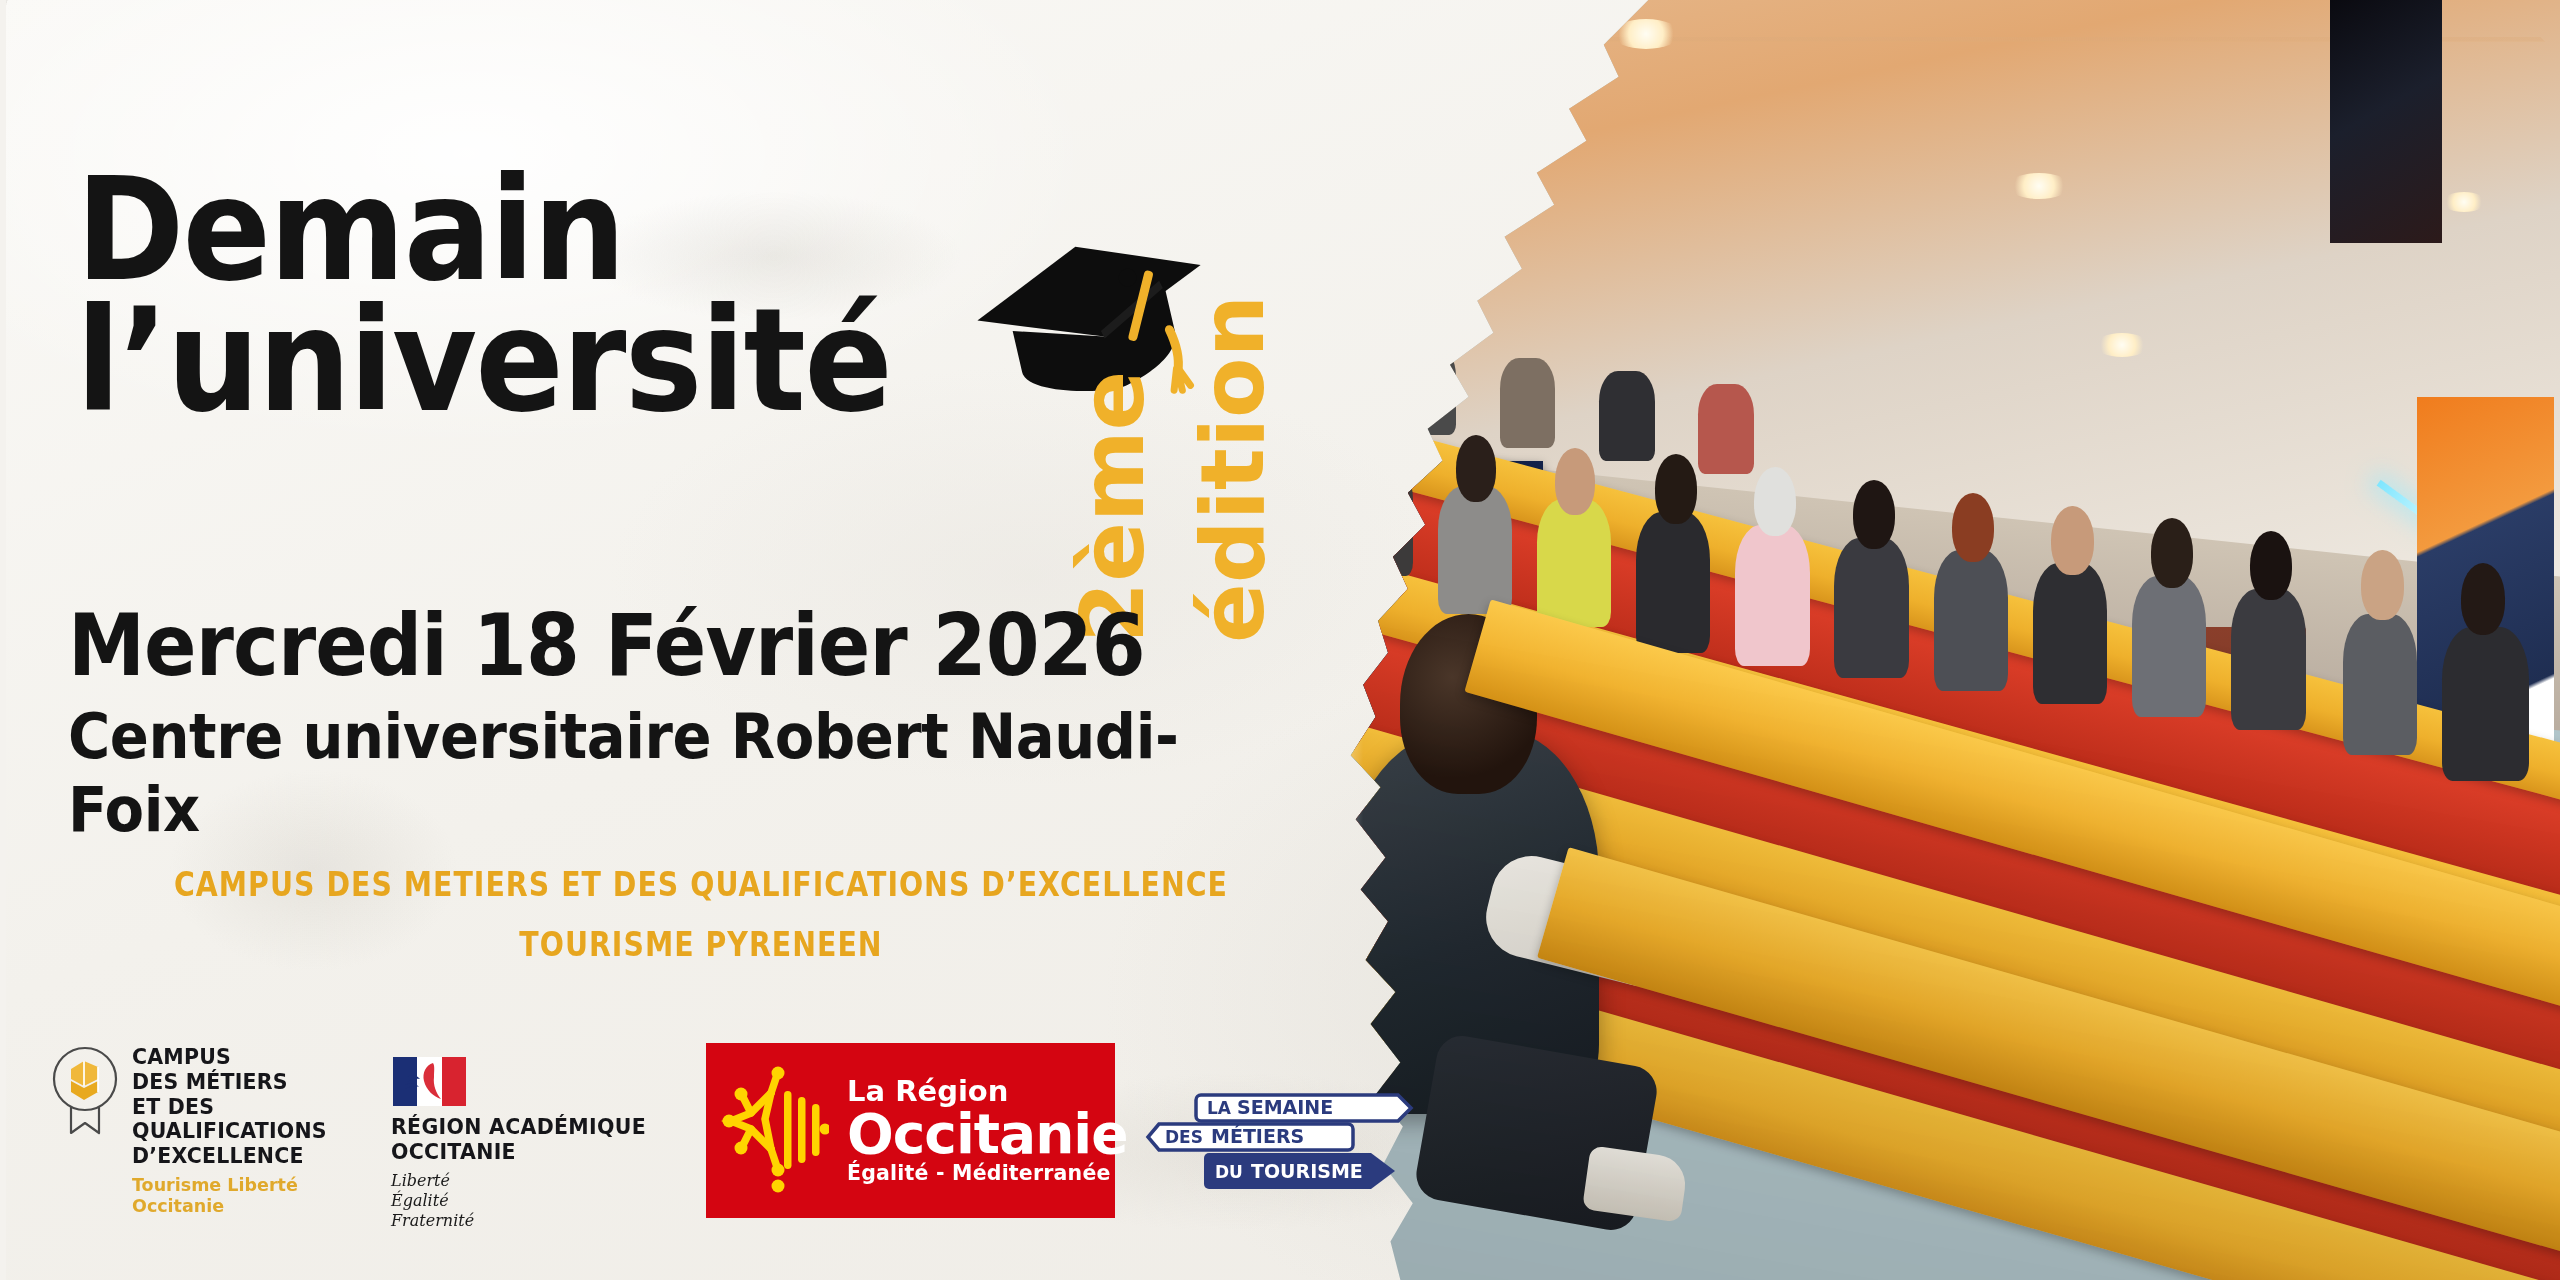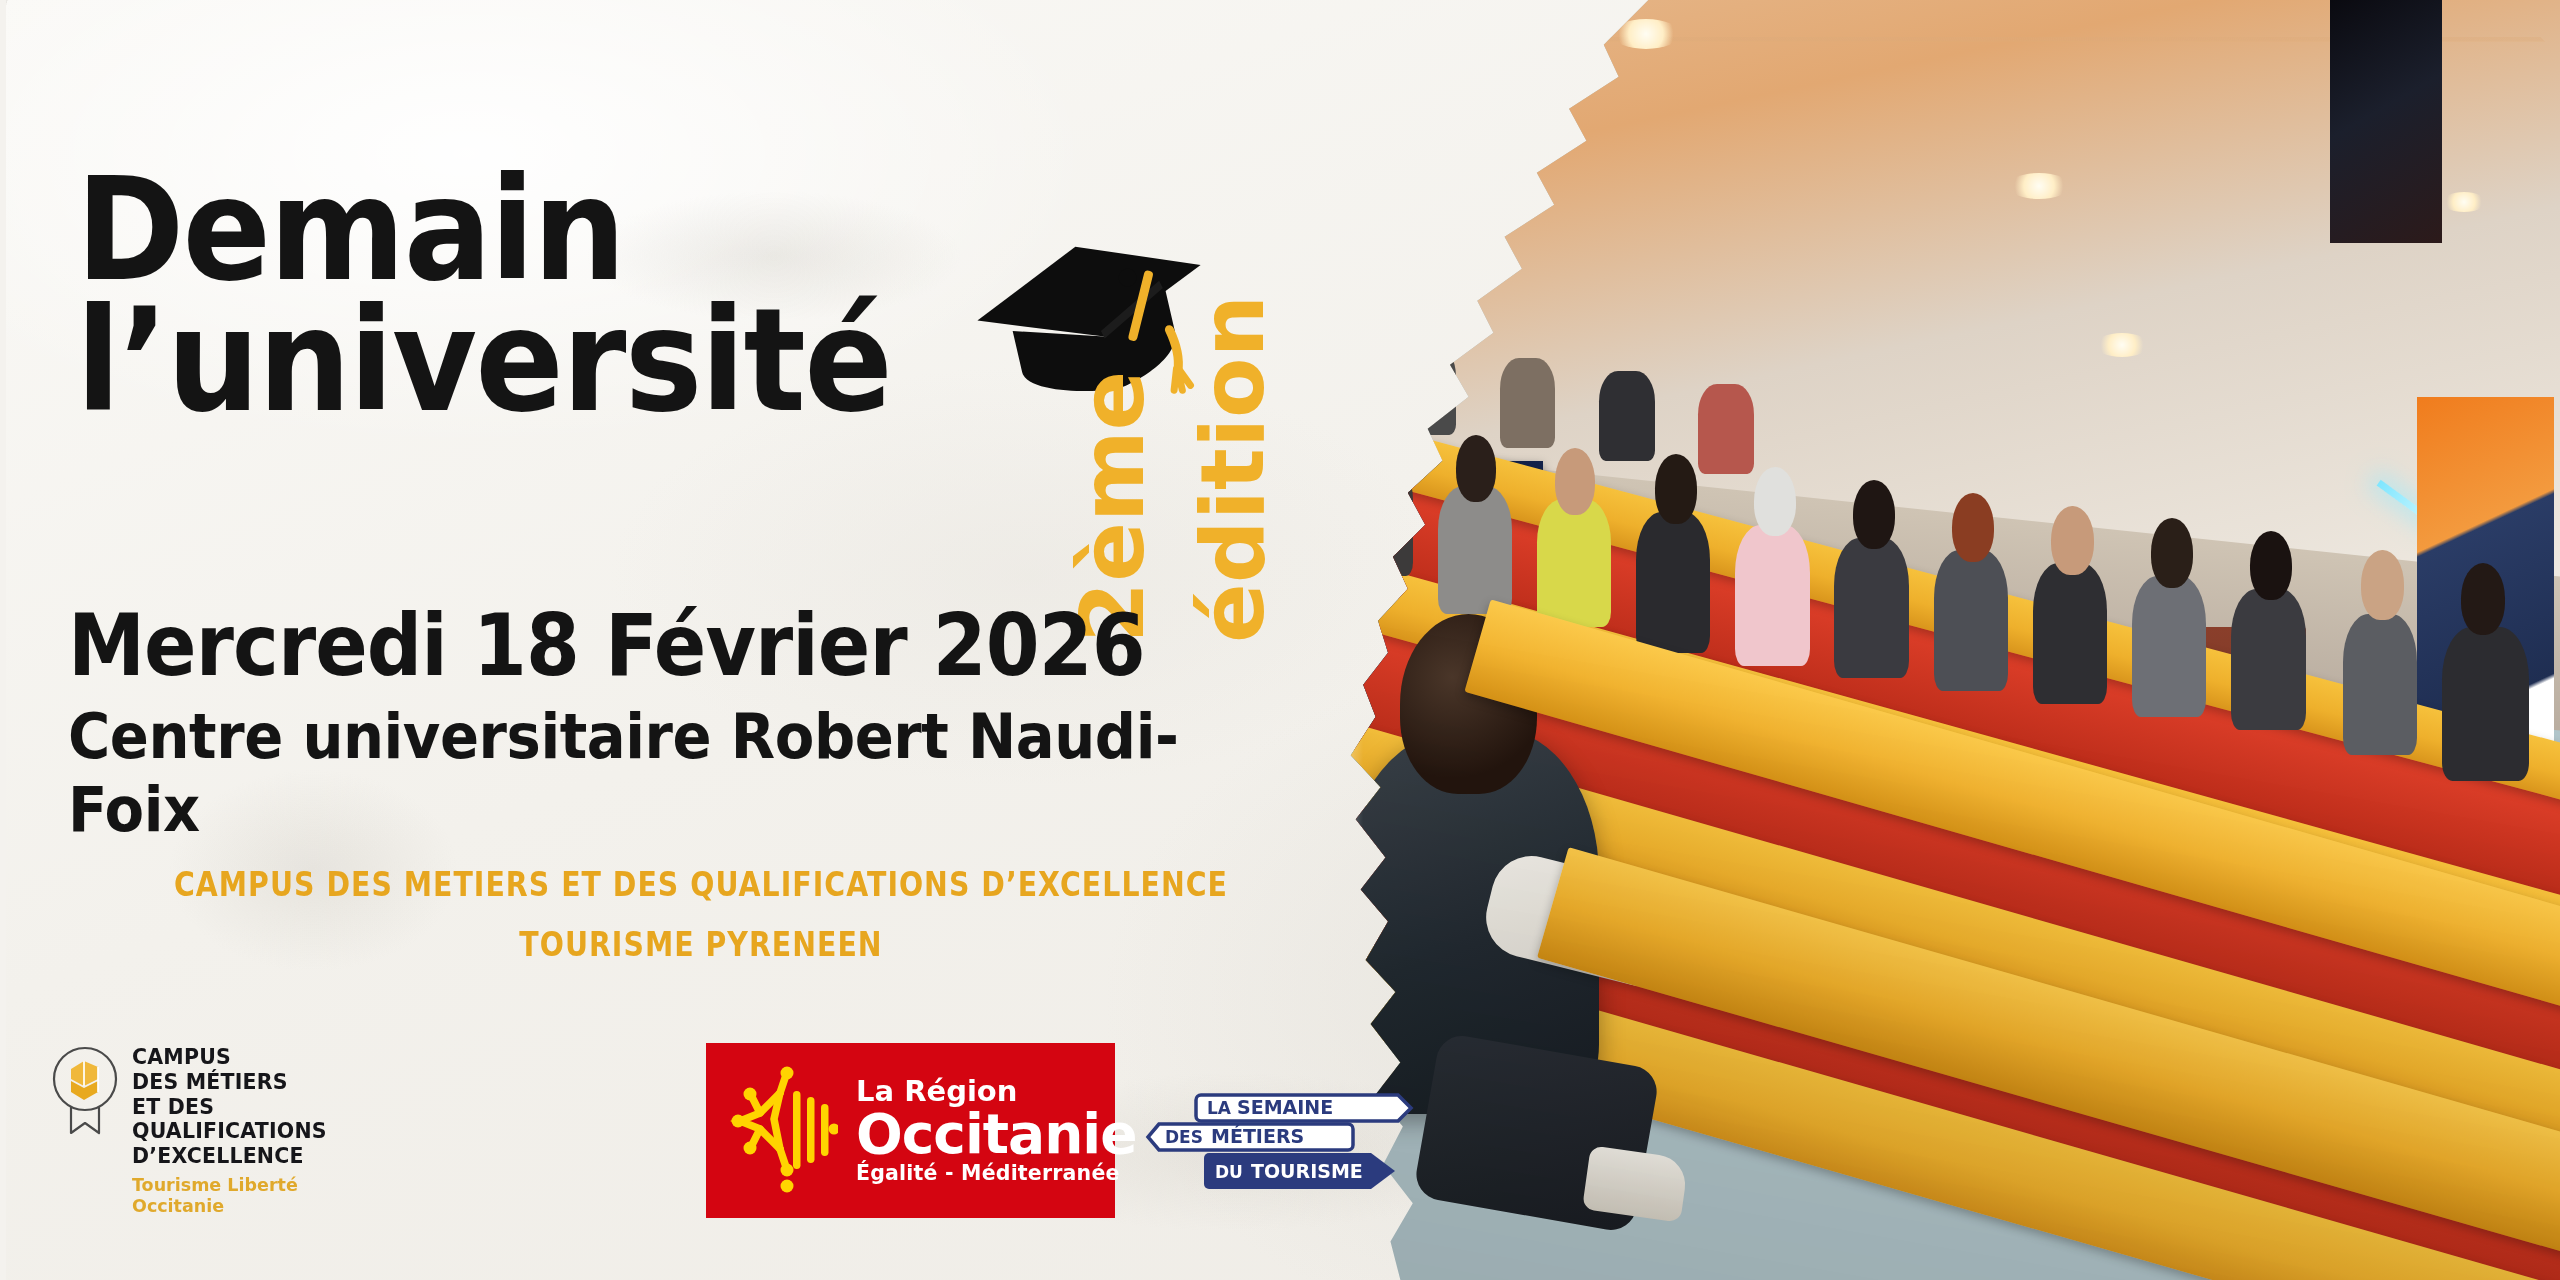--- a/index.html
+++ b/index.html
@@ -96,21 +96,21 @@
   
   .racad{left:340px;top:22px;}
   .flag{width:73px;height:49px;display:block;margin-bottom:9px;margin-left:2px;}
   .racad-txt{font-family:"DejaVu Sans", sans-serif;font-weight:bold;
              font-size:20.5px;line-height:1.22;color:#16161a;letter-spacing:.3px;}
   .devise{font-family:"DejaVu Serif", serif;font-style:italic;
           font-size:16px;line-height:1.26;color:#1a1a1a;margin-top:6px;}
 
   
   .occ{left:655px;top:8px;width:409px;height:175px;background:#d40511;
-       display:flex;align-items:center;padding:0 24px;box-sizing:border-box;gap:18px;}
+       display:flex;align-items:center;padding:0 15px;box-sizing:border-box;gap:18px;}
   .occ-cross{width:108px;height:135px;flex:0 0 auto;}
   .occ-txt{color:#fff;font-family:"DejaVu Sans", sans-serif;}
   .occ-l1{font-size:29px;font-weight:bold;line-height:1;}
   .occ-l2{font-size:55px;font-weight:bold;line-height:1.02;letter-spacing:-1px;}
   .occ-l3{font-size:20.5px;font-weight:bold;line-height:1.1;letter-spacing:.2px;}
 
   
   .sem{left:1092px;top:56px;width:275px;height:100px;}
 
   
@@ -336,20 +336,39 @@
             <div>QUALIFICATIONS</div>
             <div>D’EXCELLENCE</div>
           </div>
           <div class="cmq-sub">
             <div>Tourisme Liberté</div>
             <div>Occitanie</div>
           </div>
         </div>
       </div>
 
+      <div class="logo racad">
+        <svg class="flag" viewBox="0 0 73 49">
+          <rect x="0" y="0" width="24" height="49" fill="#1b2f75"></rect>
+          <rect x="24" y="0" width="25" height="49" fill="#ffffff"></rect>
+          <rect x="49" y="0" width="24" height="49" fill="#d8232f"></rect>
+          <path d="M40 6 C33 8 29 16 31 24 C33 33 41 40 48 42 C43 36 40 28 41 20 C41 14 42 9 40 6 Z" fill="#d8232f" opacity=".95"></path>
+          <path d="M14 20 C19 17 24 18 27 22 C23 21 18 22 14 25 Z" fill="#1b2f75"></path>
+          <path d="M12 28 C17 25 23 26 26 30 C22 28 17 29 12 32 Z" fill="#1b2f75"></path>
+        </svg>
+        <div class="racad-txt">
+          <div>RÉGION ACADÉMIQUE</div>
+          <div>OCCITANIE</div>
+        </div>
+        <div class="devise">
+          <div>Liberté</div>
+          <div>Égalité</div>
+          <div>Fraternité</div>
+        </div>
+      </div>
 
       <div class="logo occ">
         <svg class="occ-cross" viewBox="0 0 108 135">
           <g stroke="#FFD400" stroke-width="7.5" fill="none" stroke-linecap="round">
             <path d="M50 30 L30 50 L10 58 L30 66 L50 86"></path>
             <path d="M50 30 L44 56 L50 86"></path>
             <path d="M50 30 L56 12"></path>
             <path d="M30 50 L22 34"></path>
             <path d="M30 66 L22 82"></path>
             <path d="M50 86 L56 104"></path>

